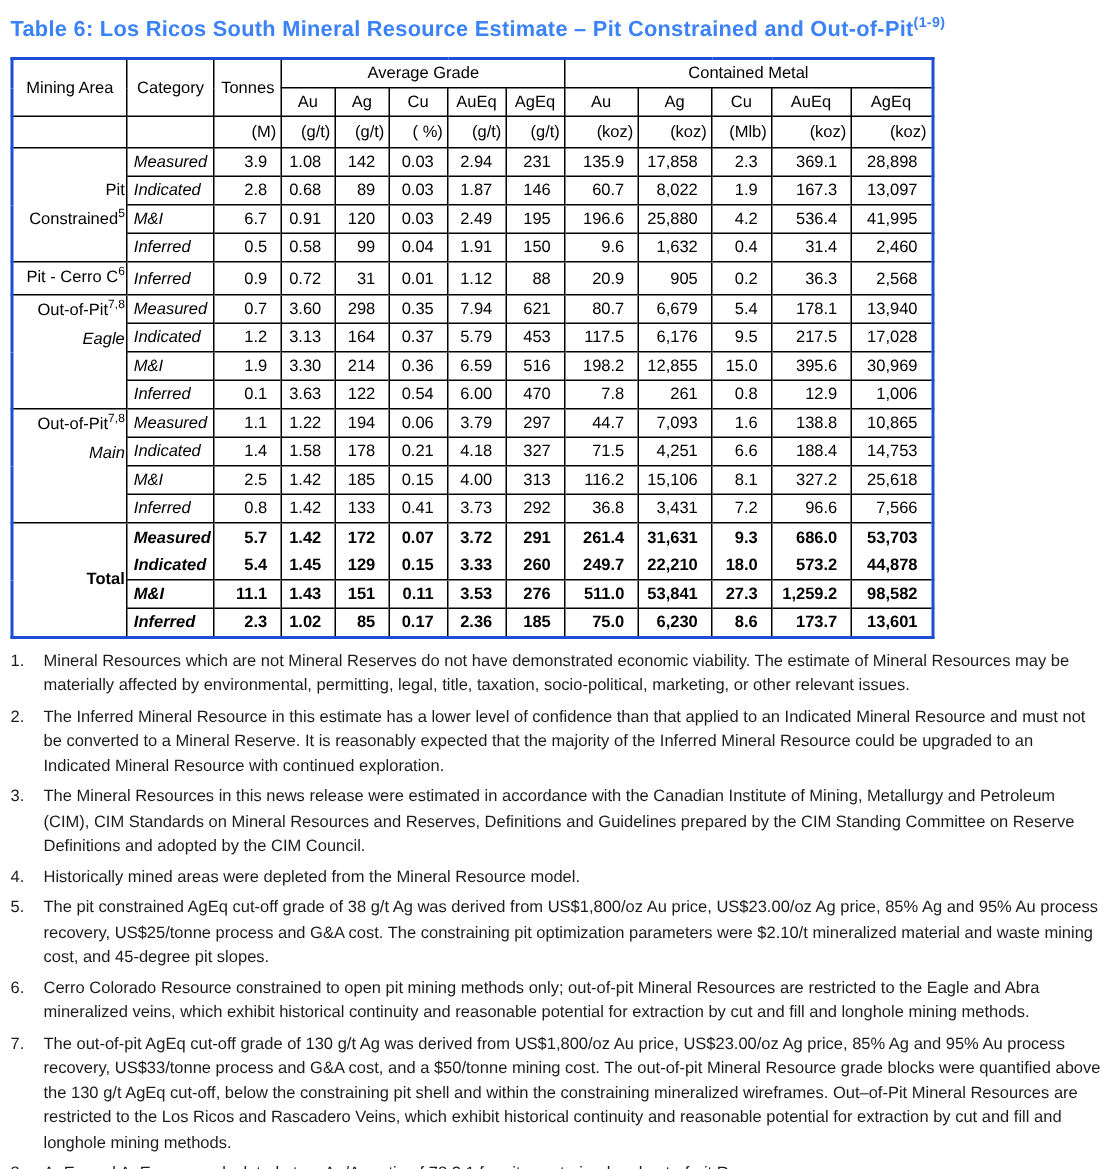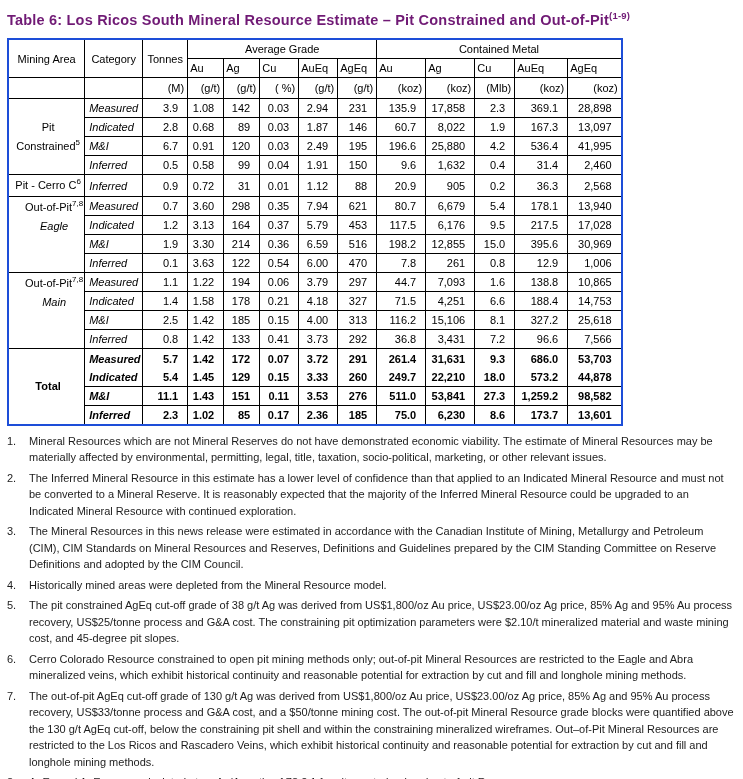--- a/index.html
+++ b/index.html
@@ -9,21 +9,21 @@
     color: #000;
     font-family: "Liberation Sans", "DejaVu Sans", sans-serif;
   }
   .page { padding: 6px 4px 8px 7px; }
 
   .title {
     font-size: 14.5px;
     font-weight: bold;
     letter-spacing: 0.2px;
     margin: 4px 0 10px 0;
-    color: #701a75;
+    color: #3b82f6;
   }
   .title sup { font-size: 9.5px; }
 
   table.resource {
     border-collapse: collapse;
     table-layout: fixed;
     border: 2px solid #1d4ed8;
     margin-left: 0;
   }
   table.resource th, table.resource td {
@@ -33,37 +33,37 @@
   }
   
   table.resource thead th {
     border: 1px solid #000;
     font-weight: normal;
     text-align: center;
     vertical-align: middle;
     padding: 0 2px;
   }
   table.resource thead tr.row-group th { height: 20px; }
-  table.resource thead tr.row-sub th   { height: 19px; text-align: left; padding-right: 3px; }
+  table.resource thead tr.row-sub th   { height: 19px; text-align: center; padding-right: 3px; }
   table.resource thead tr.row-units th { height: 21px; text-align: right; padding-right: 3px; }
 
   
   table.resource tbody td {
     border-left: 1px solid #000;
     border-right: 1px solid #000;
     border-top: 1px solid #000;
     border-bottom: none;
     height: 19px;
     vertical-align: middle;
   }
   table.resource tbody tr.no-top td { border-top: none; }
 
   td.cat  { text-align: left;  padding-left: 4px; font-style: italic; }
   td.num  { text-align: right; padding-right: 9px; }
-  td.area { text-align: center;  padding-left: 4px; vertical-align: middle; }
+  td.area { text-align: right;  padding-left: 4px; vertical-align: middle; }
   td.area.va-top { vertical-align: top; padding-top: 1px; padding-left: 16px; }
   .area-line { line-height: 19px; }
   .area-line.italic { font-style: italic; }
   td.area sup { font-size: 8px; line-height: 0; }
 
   tr.bold-row td { font-weight: bold; }
 
   
   .footnotes { margin-top: 7px; padding-right: 3px; }
   .footnote {

